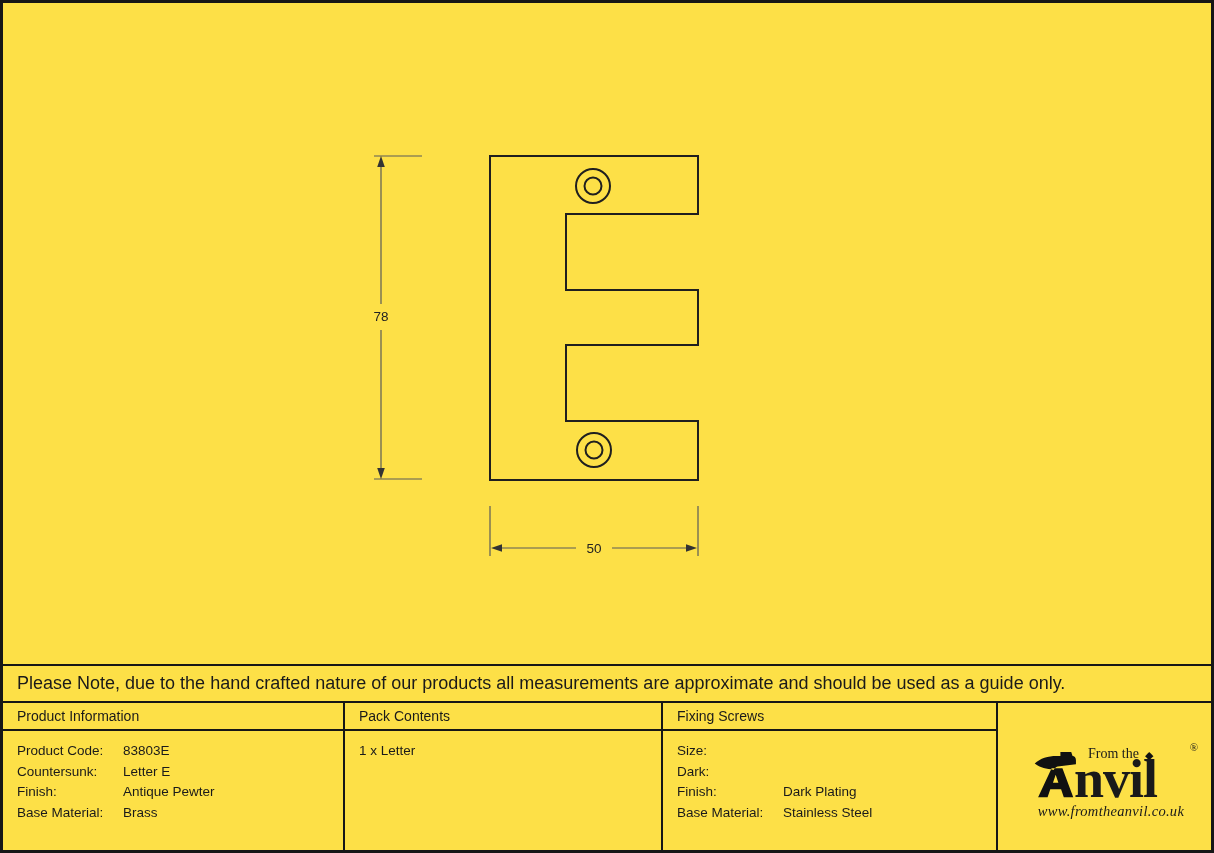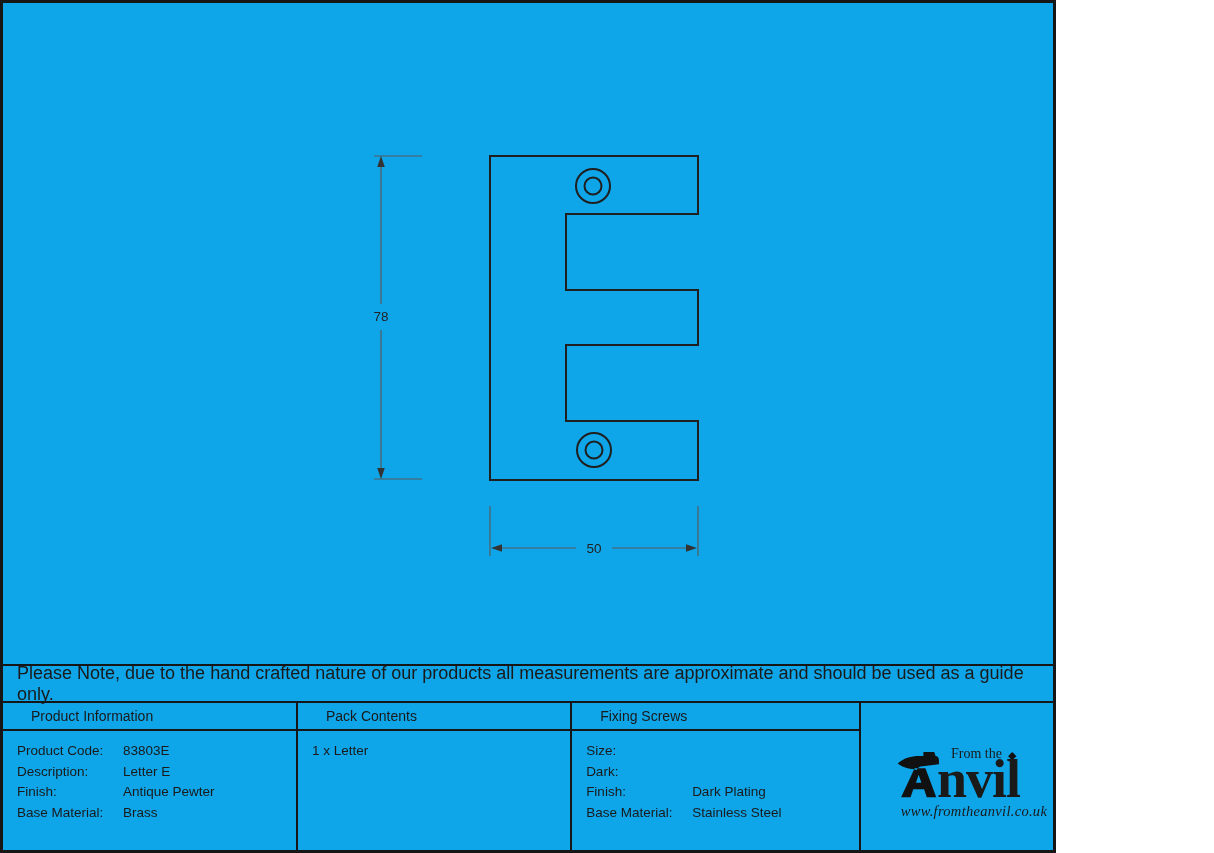--- a/index.html
+++ b/index.html
@@ -1,23 +1,23 @@
 <!DOCTYPE html>
 <html><head>
 <meta charset="utf-8">
 <style>
   * { margin: 0; padding: 0; box-sizing: border-box; }
   html, body { background: #ffffff; }
   body { font-family: "Liberation Sans", sans-serif; color: #1a1a1a; }
 
   .page {
     position: relative;
-    width: 1056px;
+    width: 1214px;
     height: 853px;
-    background: #0ea5e9;
+    background: #fde047;
     border: 3px solid #161616;
     overflow: hidden;
   }
 
   
   .drawing {
     position: absolute;
     top: 0; left: 0;
     width: 1208px; height: 661px;
     display: block;
@@ -51,21 +51,21 @@
   .col-product { width: 342px; border-right: 2px solid #161616; }
   .col-pack    { width: 318px; border-right: 2px solid #161616; }
   .col-screws  { width: 335px; border-right: 2px solid #161616; }
   .col-logo    { flex: 1; position: relative; }
 
   .col-header {
     height: 28px;
     border-bottom: 2px solid #161616;
     display: flex;
     align-items: center;
-    padding-left: 28px;
+    padding-left: 14px;
     font-size: 14px;
   }
   .col-body {
     padding: 10px 0 0 14px;
     font-size: 13.5px;
     line-height: 20.5px;
   }
   .kv-row { display: grid; grid-template-columns: 106px auto; }
   .list-item { display: block; }
 
@@ -167,21 +167,21 @@
   <div class="info-table">
 
     <div class="col col-product">
       <div class="col-header">Product Information</div>
       <div class="col-body">
         <div class="kv-row">
           <span>Product Code:</span>
           <span>83803E</span>
         </div>
         <div class="kv-row">
-          <span>Description:</span>
+          <span>Countersunk:</span>
           <span>Letter E</span>
         </div>
         <div class="kv-row">
           <span>Finish:</span>
           <span>Antique Pewter</span>
         </div>
         <div class="kv-row">
           <span>Base Material:</span>
           <span>Brass</span>
         </div>

